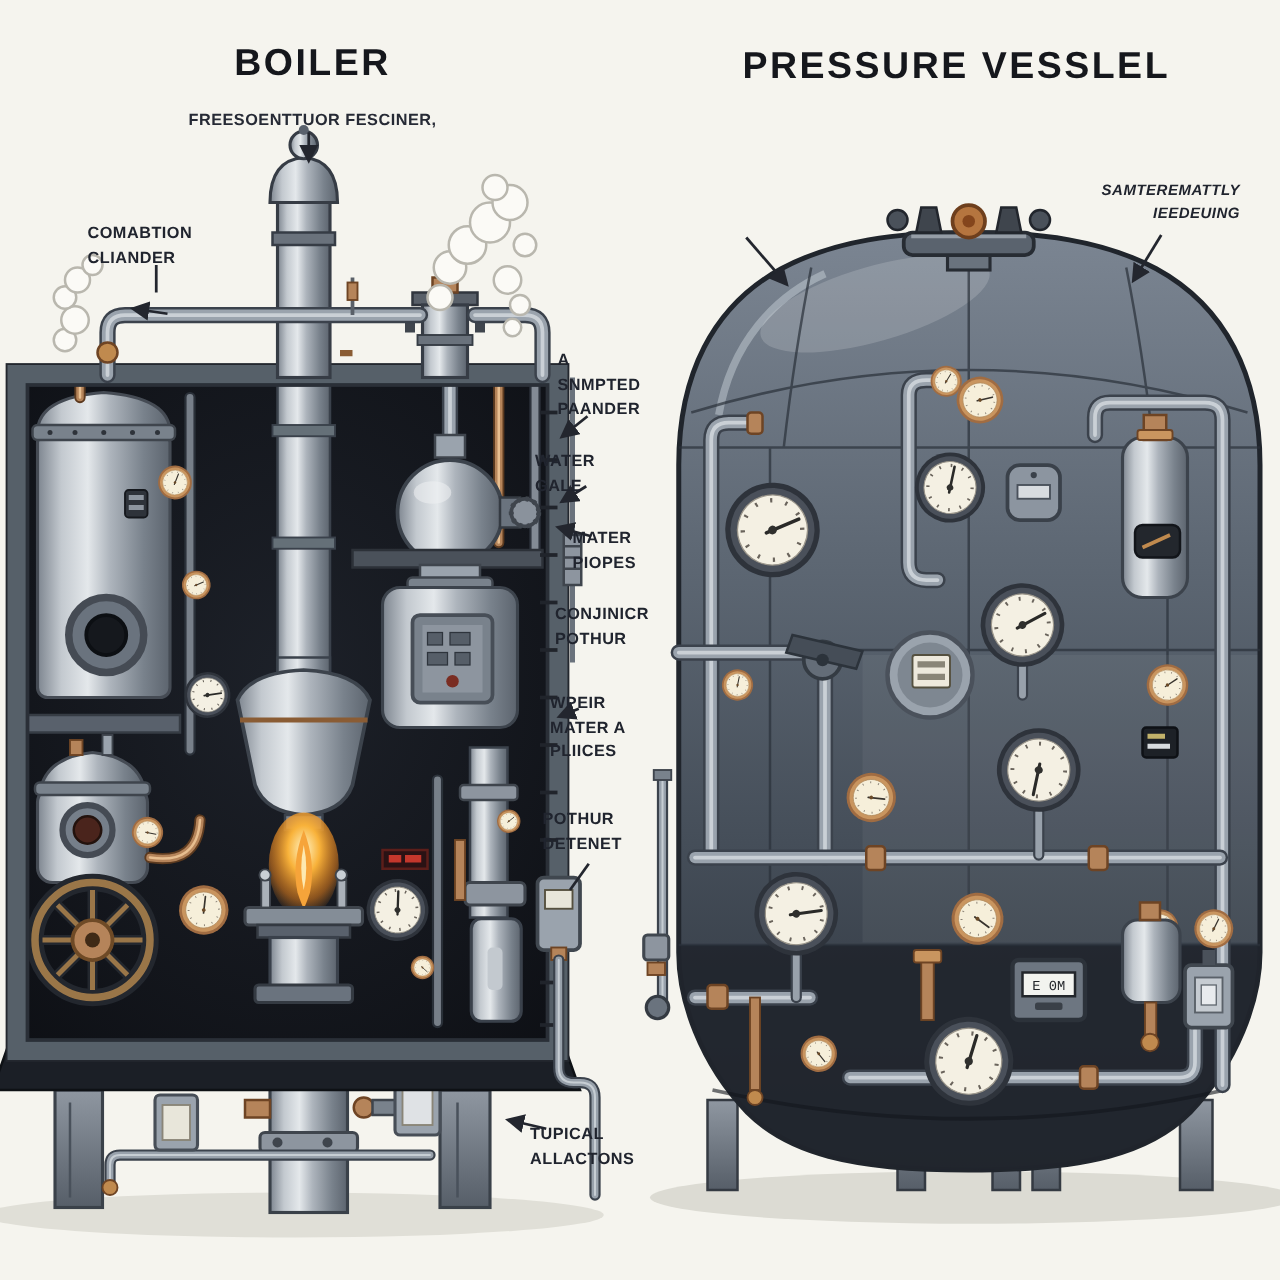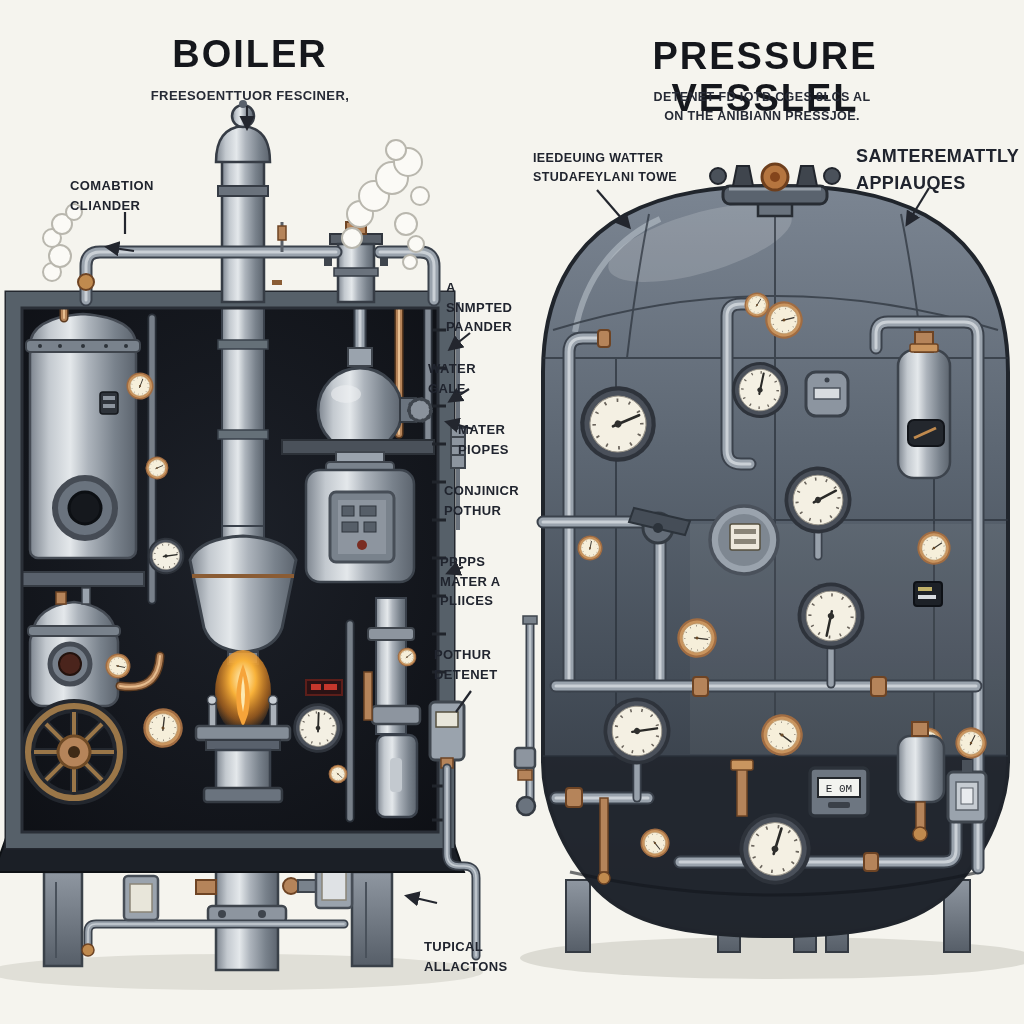--- a/index.html
+++ b/index.html
@@ -2,21 +2,21 @@
 <html><head>
 <meta charset="utf-8">
 <style>
   html,body{margin:0;padding:0;background:#f5f4ee;}
   .stage{position:relative;width:1024px;height:1024px;background:#f5f4ee;overflow:hidden;
          font-family:"Liberation Sans",sans-serif;}
   .stage svg{position:absolute;left:0;top:0;}
   .lbl{position:absolute;color:#20242e;font-weight:bold;line-height:1.5;letter-spacing:.4px;}
   .ln{display:block;}
   .c{text-align:left;font-size:13px;}
-  .title{font-size:38px;letter-spacing:2px;color:#15171c;text-align:center;line-height:1.1;}
+  .title{font-size:30px;letter-spacing:2px;color:#15171c;text-align:center;line-height:1.1;}
   .sub{font-size:13px;color:#262a35;text-align:center;}
   
   .pO{stroke:#3b424c;stroke-width:13;fill:none;stroke-linecap:round;}
   .pB{stroke:#9aa3ad;stroke-width:9;fill:none;stroke-linecap:round;}
   .pH{stroke:#d2d8dd;stroke-width:3;fill:none;stroke-linecap:round;opacity:.85;}
   .pOt{stroke:#3b424c;stroke-width:9;fill:none;stroke-linecap:round;}
   .pBt{stroke:#98a1ab;stroke-width:5.5;fill:none;stroke-linecap:round;}
   .pHt{stroke:#d2d8dd;stroke-width:1.6;fill:none;stroke-linecap:round;opacity:.8;}
   .cO{stroke:#5c3a1f;stroke-width:9;fill:none;stroke-linecap:round;}
   .cB{stroke:#b5845a;stroke-width:6;fill:none;stroke-linecap:round;}
@@ -534,38 +534,30 @@
     <path class="arrow" d="M463,567 L448,573" marker-end="url(#ah)"></path>
     <path class="arrow" d="M471,691 L456,712" stroke-width="1.5"></path>
     <path class="arrow" d="M437,903 L407,896" marker-end="url(#ah)"></path>
   </g>
 </svg>
 
 <div class="lbl title" style="left:100px;top:34px;width:300px;">BOILER</div>
 <div class="lbl sub" style="left:80px;top:86px;width:340px;">FREESOENTTUOR FESCINER,</div>
 
 <div class="lbl title" style="left:560px;top:36px;width:410px;">PRESSURE VESSLEL</div>
-<div class="lbl sub" style="left:587px;top:88px;width:350px;font-size:12.5px;">
-  <span class="ln">DETENET FD IOTD CGES 8LCS AL</span>
-  <span class="ln">ON THE ANIBIANN PRESSJOE.</span>
-</div>
 
 <div class="lbl c" style="left:70px;top:176px;width:130px;">
   <span class="ln">COMABTION</span>
   <span class="ln">CLIANDER</span>
 </div>
 
-<div class="lbl" style="left:533px;top:149px;width:152px;font-size:12.5px;">
-  <span class="ln">IEEDEUING WATTER</span>
-  <span class="ln">STUDAFEYLANI TOWE</span>
-</div>
-
-<div class="lbl" style="left:856px;top:143px;width:136px;font-size:18px;">
+
+<div class="lbl" style="left:856px;top:143px;width:136px;font-size:12px;text-align:right;font-style:italic;">
   <span class="ln">SAMTEREMATTLY</span>
-  <span class="ln">APPIAUQES</span>
+  <span class="ln">IEEDEUING</span>
 </div>
 
 <div class="lbl c" style="left:446px;top:278px;width:84px;">
   <span class="ln">A</span>
   <span class="ln">SNMPTED</span>
   <span class="ln">PAANDER</span>
 </div>
 
 <div class="lbl c" style="left:428px;top:359px;width:76px;">
   <span class="ln">WATER</span>
@@ -576,28 +568,28 @@
   <span class="ln">MATER</span>
   <span class="ln">PIOPES</span>
 </div>
 
 <div class="lbl c" style="left:444px;top:481px;width:84px;">
   <span class="ln">CONJINICR</span>
   <span class="ln">POTHUR</span>
 </div>
 
 <div class="lbl c" style="left:440px;top:552px;width:88px;">
-  <span class="ln">PPPPS</span>
+  <span class="ln">WPEIR</span>
   <span class="ln">MATER A</span>
   <span class="ln">PLIICES</span>
 </div>
 
 <div class="lbl c" style="left:434px;top:645px;width:86px;">
   <span class="ln">POTHUR</span>
   <span class="ln">DETENET</span>
 </div>
 
-<div class="lbl c" style="left:424px;top:897px;width:96px;margin-top:40px;">
+<div class="lbl c" style="left:424px;top:897px;width:96px;">
   <span class="ln">TUPICAL</span>
   <span class="ln">ALLACTONS</span>
 </div>
 
 </div>
 
 </body></html>

